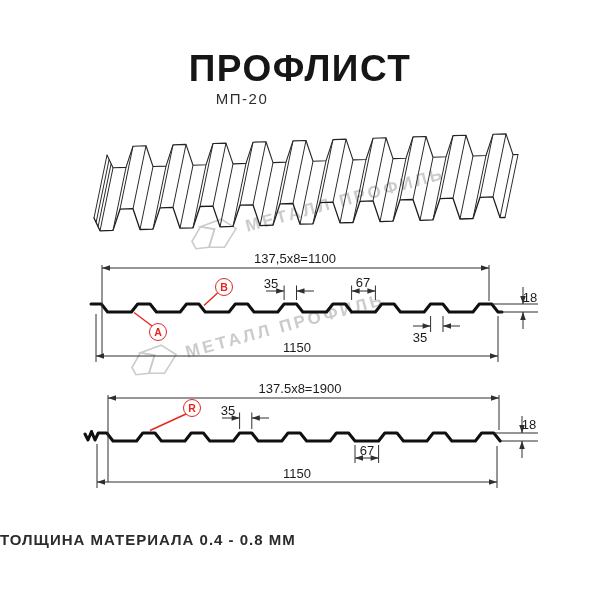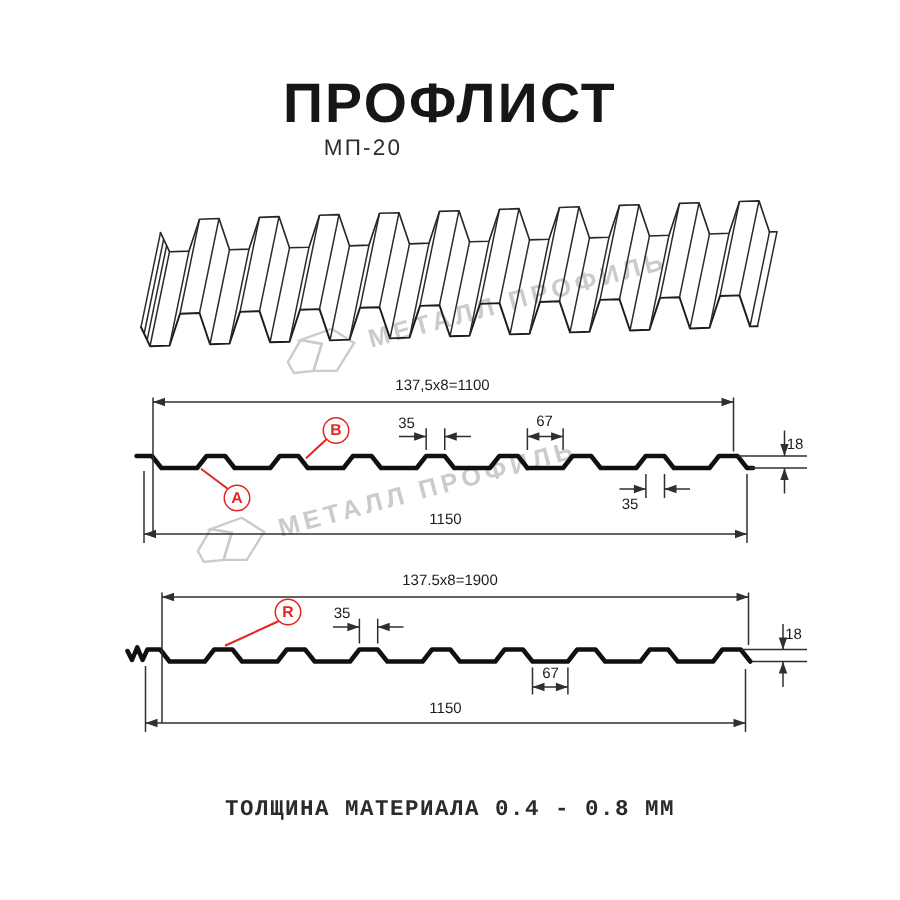--- a/index.html
+++ b/index.html
@@ -2,27 +2,27 @@
 <html style="--red: #e52620; --wm: #c6c6c6;"><head>
 <meta charset="utf-8">
 <style>
   html,body{margin:0;padding:0;background:#fff;}
   .stage{position:relative;width:600px;height:600px;overflow:hidden;background:#fff;
          font-family:"Liberation Sans",sans-serif;}
   .title{position:absolute;left:0;top:48px;width:600px;text-align:center;
          font-size:37px;font-weight:bold;letter-spacing:1.5px;color:#161616;}
   .subtitle{position:absolute;left:0;top:90px;width:484px;text-align:center;
          font-size:15px;letter-spacing:1.5px;color:#2e2e2e;}
-  .footnote{position:absolute;left:0;top:531px;width:600px;text-align:center;
-         font-size:15px;font-weight:bold;letter-spacing:1px;color:#2b2b2b;font-family:Liberation Mono, monospace;}
+  .footnote{position:absolute;left:0;top:531px;width:600px;text-align:left;
+         font-size:15px;font-weight:bold;letter-spacing:1px;color:#2b2b2b;}
   .wm{position:absolute;display:flex;align-items:center;gap:8px;
       transform:rotate(-15deg);transform-origin:left center;opacity:.9;}
   .wm-text{font-size:17px;font-weight:bold;letter-spacing:3px;color:var(--wm,#c6c6c6);white-space:nowrap;}
   svg.draw{position:absolute;left:0;top:0;}
-  .dim-label{position:absolute;transform:translate(-50%,-50%);font-size:10px;
+  .dim-label{position:absolute;transform:translate(-50%,-50%);font-size:13px;
       color:#1c1c1c;white-space:nowrap;line-height:1;}
   .marker{position:absolute;width:16px;height:16px;border:1.7px solid var(--red,#e52620);
       border-radius:50%;color:var(--red,#e52620);font-size:10.5px;font-weight:bold;
       display:flex;align-items:center;justify-content:center;
       transform:translate(-50%,-50%);background:transparent;line-height:1;}
 </style>
 </head>
 <body>
 
 <div class="stage">

